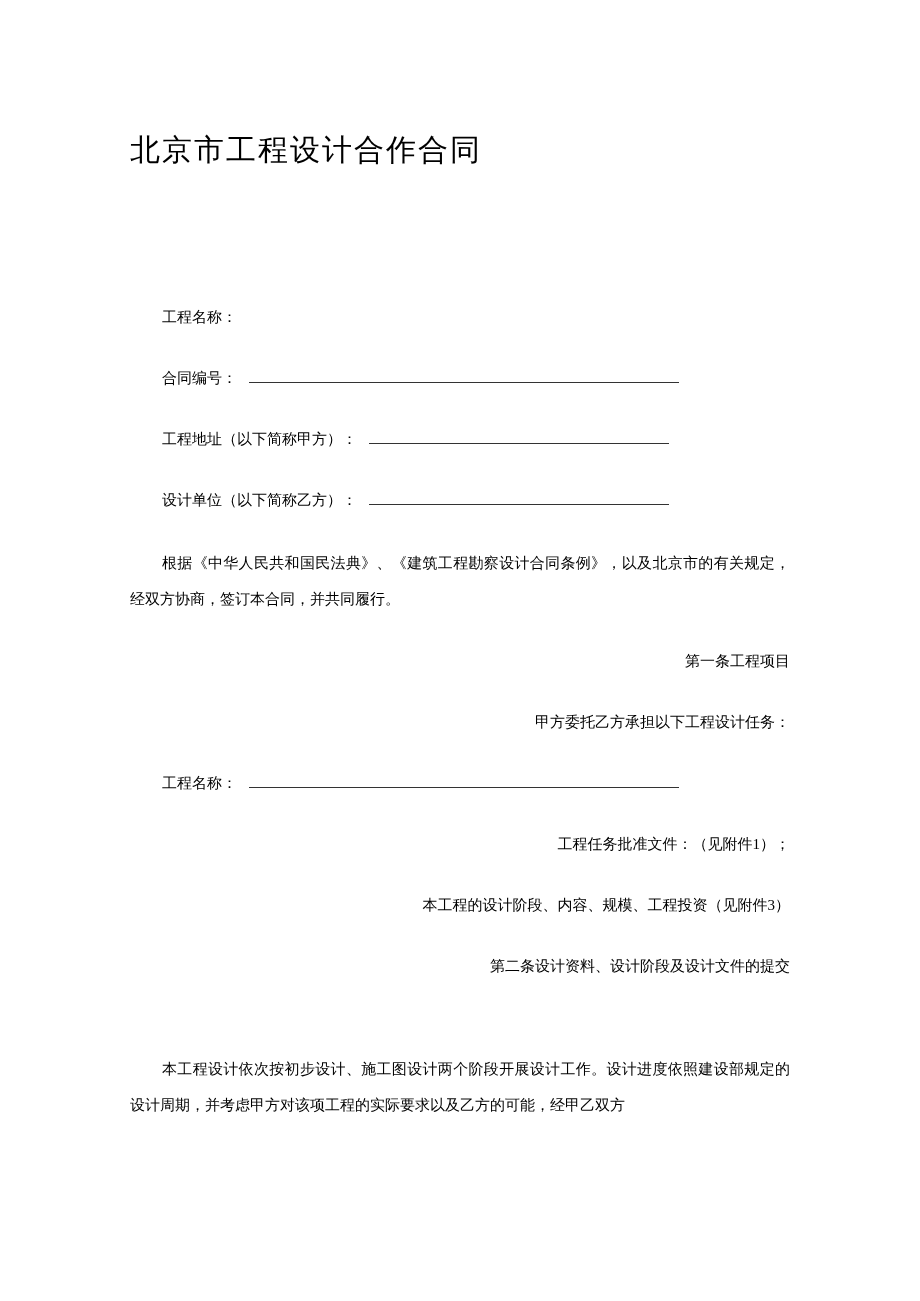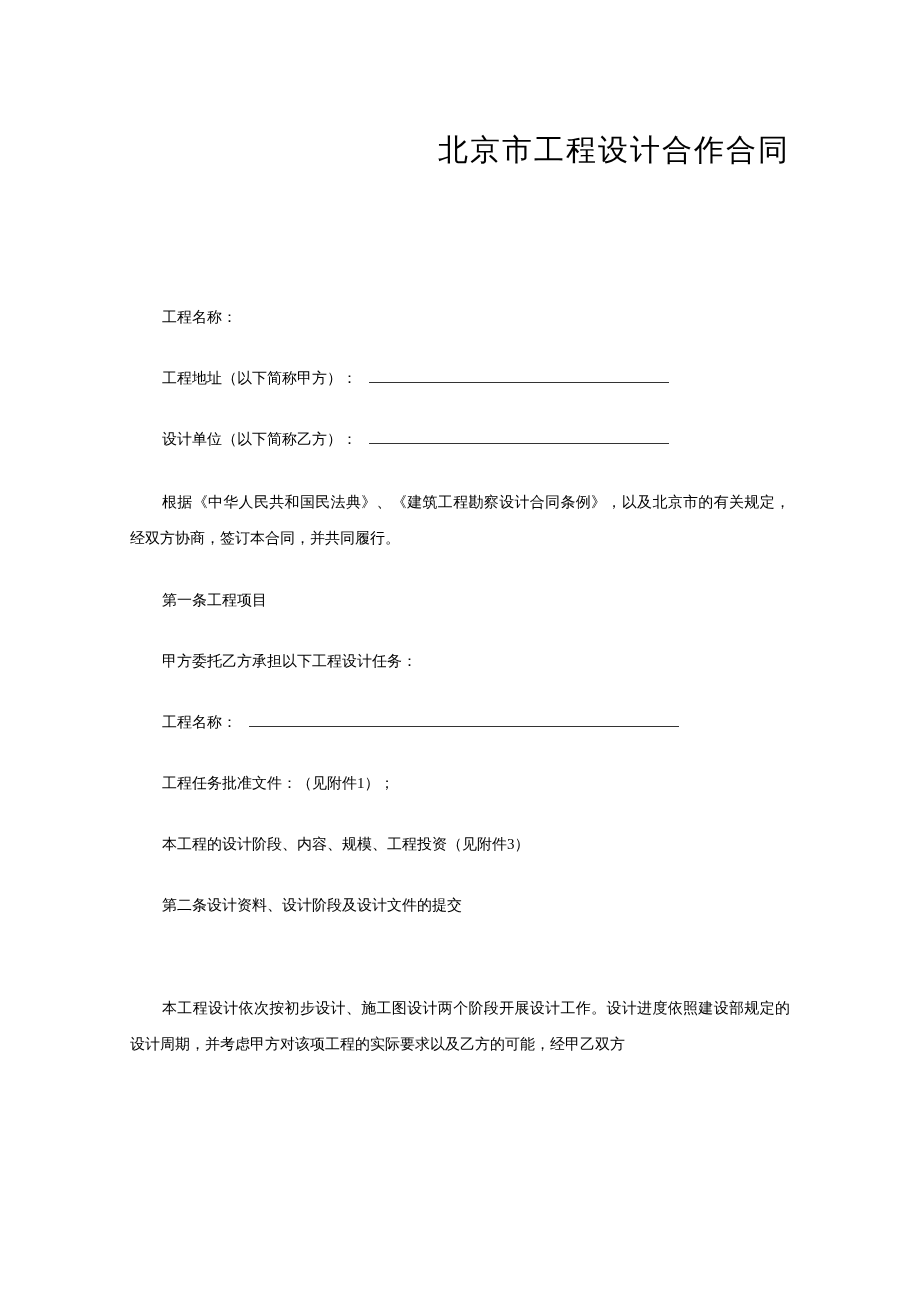--- a/index.html
+++ b/index.html
@@ -9,21 +9,21 @@
     }
     body {
       width: 920px;
       height: 1301px;
       background: #ffffff;
       font-family: "SimSun", "宋体", serif;
       color: #000000;
       padding: 130px 130px 80px 130px;
     }
     .title {
-      text-align: right;
+      text-align: left;
       font-size: 30px;
       font-weight: normal;
       margin-bottom: 130px;
       font-family: "SimHei", "黑体", sans-serif;
       letter-spacing: 2px;
     }
     .content {
       font-size: 15px;
       line-height: 2.2;
     }
@@ -51,37 +51,42 @@
       margin-bottom: 28px;
       line-height: 2.4;
       text-align: justify;
     }
     .para-indent {
       text-indent: 32px;
     }
     .section-head {
       margin-bottom: 28px;
       padding-left: 32px;
+      text-align: right;
     }
     .gap {
       height: 40px;
     }
   </style>
 </head>
 <body>
 
 <h1 class="title">北京市工程设计合作合同</h1>
 
 <div class="content">
 
   <div class="field-line">
     <span class="field-label">工程名称：</span>
   </div>
 
 
+  <div class="field-line">
+    <span class="field-label">合同编号：</span>
+    <span class="underline underline-long"></span>
+  </div>
 
   <div class="field-line">
     <span class="field-label">工程地址（以下简称甲方）：</span>
     <span class="underline underline-med"></span>
   </div>
 
   <div class="field-line">
     <span class="field-label">设计单位（以下简称乙方）：</span>
     <span class="underline underline-med"></span>
   </div>

